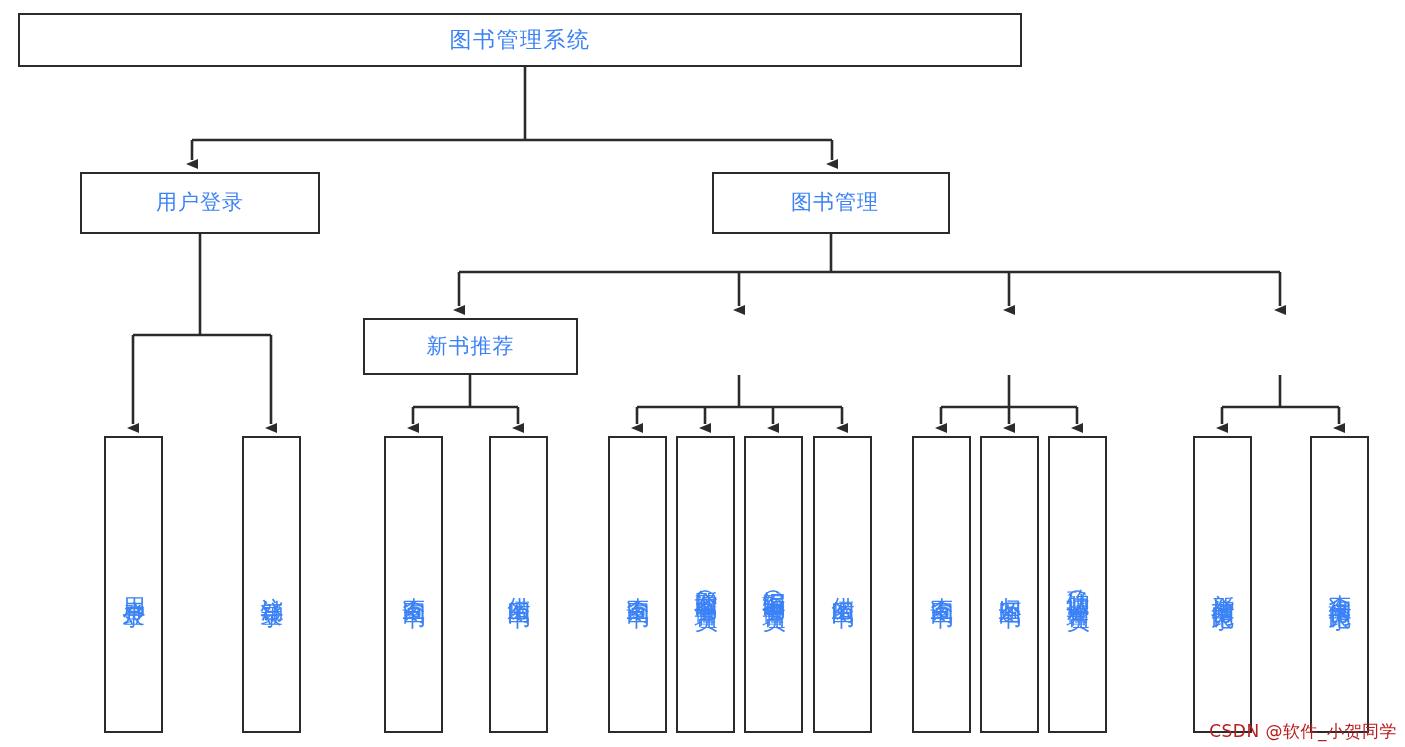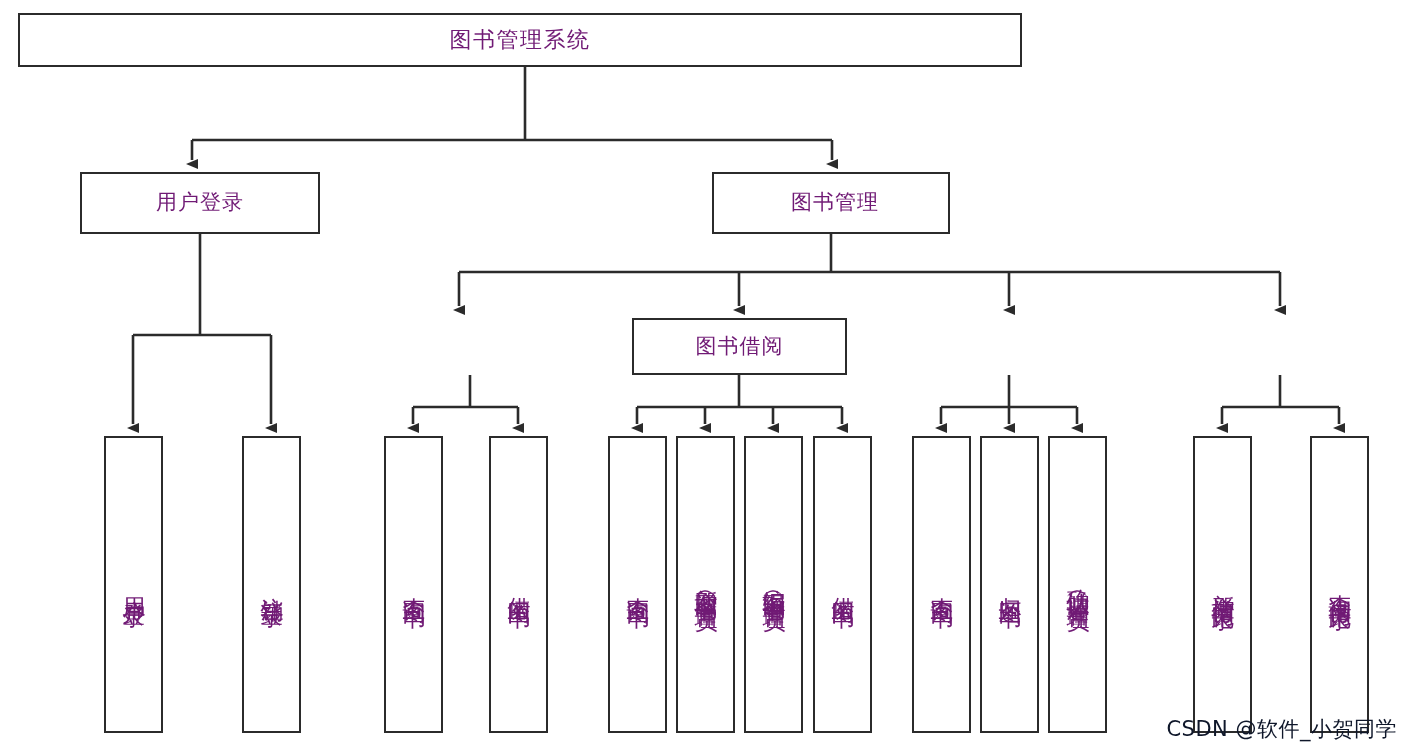--- a/index.html
+++ b/index.html
@@ -15,21 +15,21 @@
   .node{
     position:absolute;
     box-sizing:border-box;
     background:#ffffff;
     border:2.5px solid #2b2b2b;
     display:flex;
     align-items:center;
     justify-content:center;
   }
   .node-label{
-    color:#701a75;
+    color:#3b82f6;
     line-height:1.12;
     text-align:center;
     white-space:nowrap;
   }
   
   .node.horiz .node-label{
     font-size:21px;
     letter-spacing:1px;
   }
   .node.root .node-label{font-size:22px;letter-spacing:1.5px;}
@@ -44,22 +44,22 @@
     height:100%;
     display:flex;
     align-items:center;
     justify-content:center;
     white-space:nowrap;
   }
   .watermark{
     position:absolute;
     right:8px;
     bottom:4px;
-    font-size:21px;
-    color:#0f172a;
+    font-size:17px;
+    color:#b91c1c;
     letter-spacing:.5px;
     white-space:nowrap;
     pointer-events:none;
   }
 </style>
 </head>
 <body>
 
 <div id="diagram-root">
 
@@ -117,22 +117,22 @@
     <span class="node-label">图书管理系统</span>
   </div>
 
   <div class="node horiz" style="left:80px;top:172px;width:240px;height:62px;">
     <span class="node-label">用户登录</span>
   </div>
   <div class="node horiz" style="left:712px;top:172px;width:238px;height:62px;padding-left:8px;">
     <span class="node-label">图书管理</span>
   </div>
 
-  <div class="node horiz" style="left:632px;top:318px;width:215px;height:57px;">
-    <span class="node-label">图书借阅</span>
+  <div class="node horiz" style="left:363px;top:318px;width:215px;height:57px;">
+    <span class="node-label">新书推荐</span>
   </div>
 
   <div class="node vert" style="left:104px;top:436px;width:59px;height:297px;">
     <span class="node-label">用户登录</span>
   </div>
   <div class="node vert" style="left:242px;top:436px;width:59px;height:297px;">
     <span class="node-label">注销登录</span>
   </div>
 
   <div class="node vert" style="left:384px;top:436px;width:59px;height:297px;">

